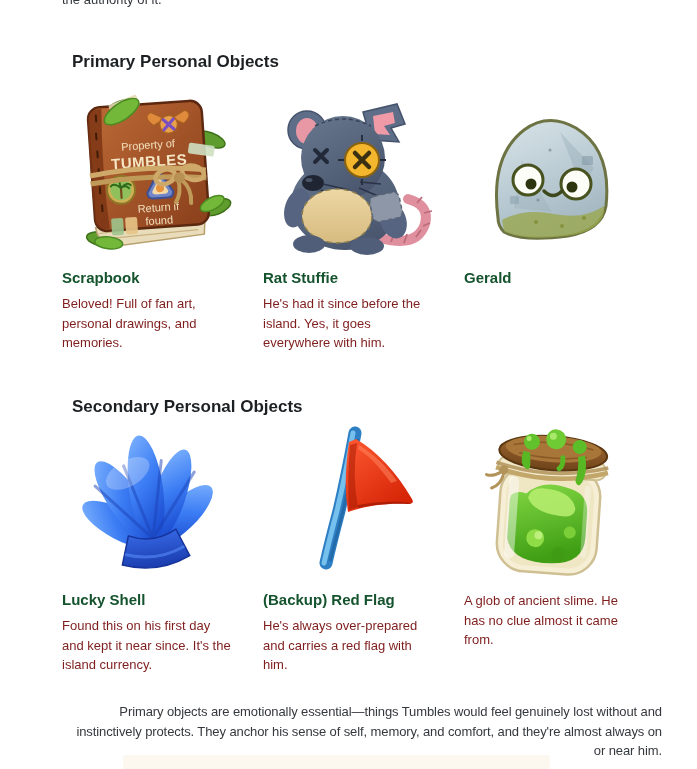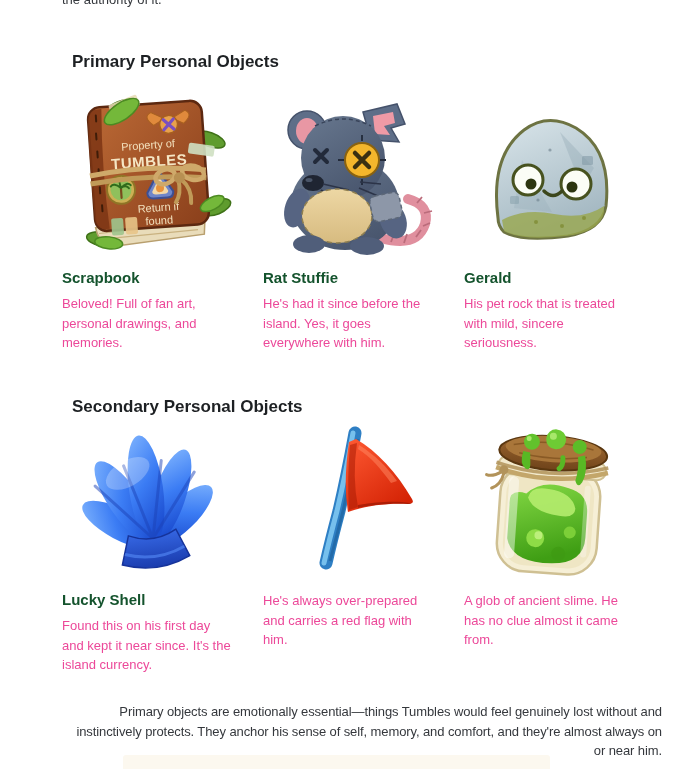--- a/index.html
+++ b/index.html
@@ -25,21 +25,21 @@
   .card{width:170px;}
   .card .art{
     width:170px;height:168px;display:block;cursor:default;
   }
   .card .art svg{display:block;}
   .card h3{
     margin:12px 0 0 0;font-size:15px;line-height:16px;font-weight:700;color:#14532d;
   }
   #row-secondary .card h3{margin-top:9px;}
   .card p{
-    margin:8px 0 0 0;font-size:13px;line-height:19.5px;color:#ec4899;
+    margin:8px 0 0 0;font-size:13px;line-height:19.5px;color:#7f1d1d;
   }
   #closing{
     left:62px;top:689px;width:600px;font-size:13px;line-height:19.5px;color:#35383d;letter-spacing:-0.1px;text-align:right;
   }
   #next-image-partial{
     left:123px;top:755px;width:427px;height:14px;background:#fcf8ef;border-radius:3px 3px 0 0;
   }
   text{font-family:"Liberation Sans","DejaVu Sans",sans-serif;}
 </style>
 </head>
@@ -180,21 +180,20 @@
         <circle cx="86" cy="60" r="1.6" fill="#6b7f8a" opacity="0.6"></circle>
         <circle cx="74" cy="110" r="1.6" fill="#6b7f8a" opacity="0.6"></circle>
         <circle cx="64" cy="90" r="15" fill="#fbfdf6" stroke="#47521f" stroke-width="3"></circle>
         <circle cx="67" cy="94" r="5.5" fill="#2c3510"></circle>
         <circle cx="112" cy="94" r="15" fill="#fbfdf6" stroke="#47521f" stroke-width="3"></circle>
         <circle cx="108" cy="97" r="5.5" fill="#2c3510"></circle>
         <path d="M80,101 q9,9 18,0" stroke="#3c471c" stroke-width="3.5" fill="none" stroke-linecap="round"></path>
       </svg>
     </div>
     <h3>Gerald</h3>
-    <p>His pet rock that is treated with mild, sincere seriousness.</p>
   </div>
 </div>
 
 <h2 id="heading-secondary" class="abs section-heading">Secondary Personal Objects</h2>
 
 <div id="row-secondary" class="abs card-row">
 
   <div class="card">
     <div class="art">
       <svg width="170" height="168" viewBox="0 0 170 168">
@@ -237,20 +236,21 @@
         </defs>
         <path d="M92,18 Q84,62 76,96 Q68,126 63,148" stroke="#2e7fc4" stroke-width="13" fill="none" stroke-linecap="round"></path>
         <path d="M90,18 Q82,62 74,96 Q66,126 61,148" stroke="#7ec8f2" stroke-width="5" fill="none" stroke-linecap="round" opacity="0.9"></path>
         <path d="M95,24 Q88,62 80,96 Q73,124 67,146" stroke="#1d5e98" stroke-width="3" fill="none" opacity="0.6"></path>
         <path d="M93,24 C114,36 134,58 149,84 Q152,89 145,89 C122,88 103,91 85,97 Q80,68 86,27 Z" fill="url(#flagGrad)"></path>
         <path d="M87,30 Q84,64 86,95 L95,92 Q89,62 94,28 Z" fill="#aa1c04" opacity="0.55"></path>
         <path d="M95,90 C118,86 134,86 147,88 Q150,89 144,89 C122,88 104,91 95,93 Z" fill="#8f1402" opacity="0.6"></path>
         <path d="M96,30 C112,40 124,52 134,66 L128,68 C118,54 108,42 95,34 Z" fill="#ff8a64" opacity="0.5"></path>
       </svg>
     </div>
+    <h3>(Backup) Red Flag</h3>
     <p>He's always over-prepared and carries a red flag with him.</p>
   </div>
 
   <div class="card">
     <div class="art">
       <svg width="170" height="168" viewBox="0 0 170 168">
         <defs>
           <linearGradient id="slimeGrad" x1="0" y1="0" x2="0.3" y2="1">
             <stop offset="0" stop-color="#86da46"></stop>
               <stop offset="1" stop-color="#3f9e14"></stop>

